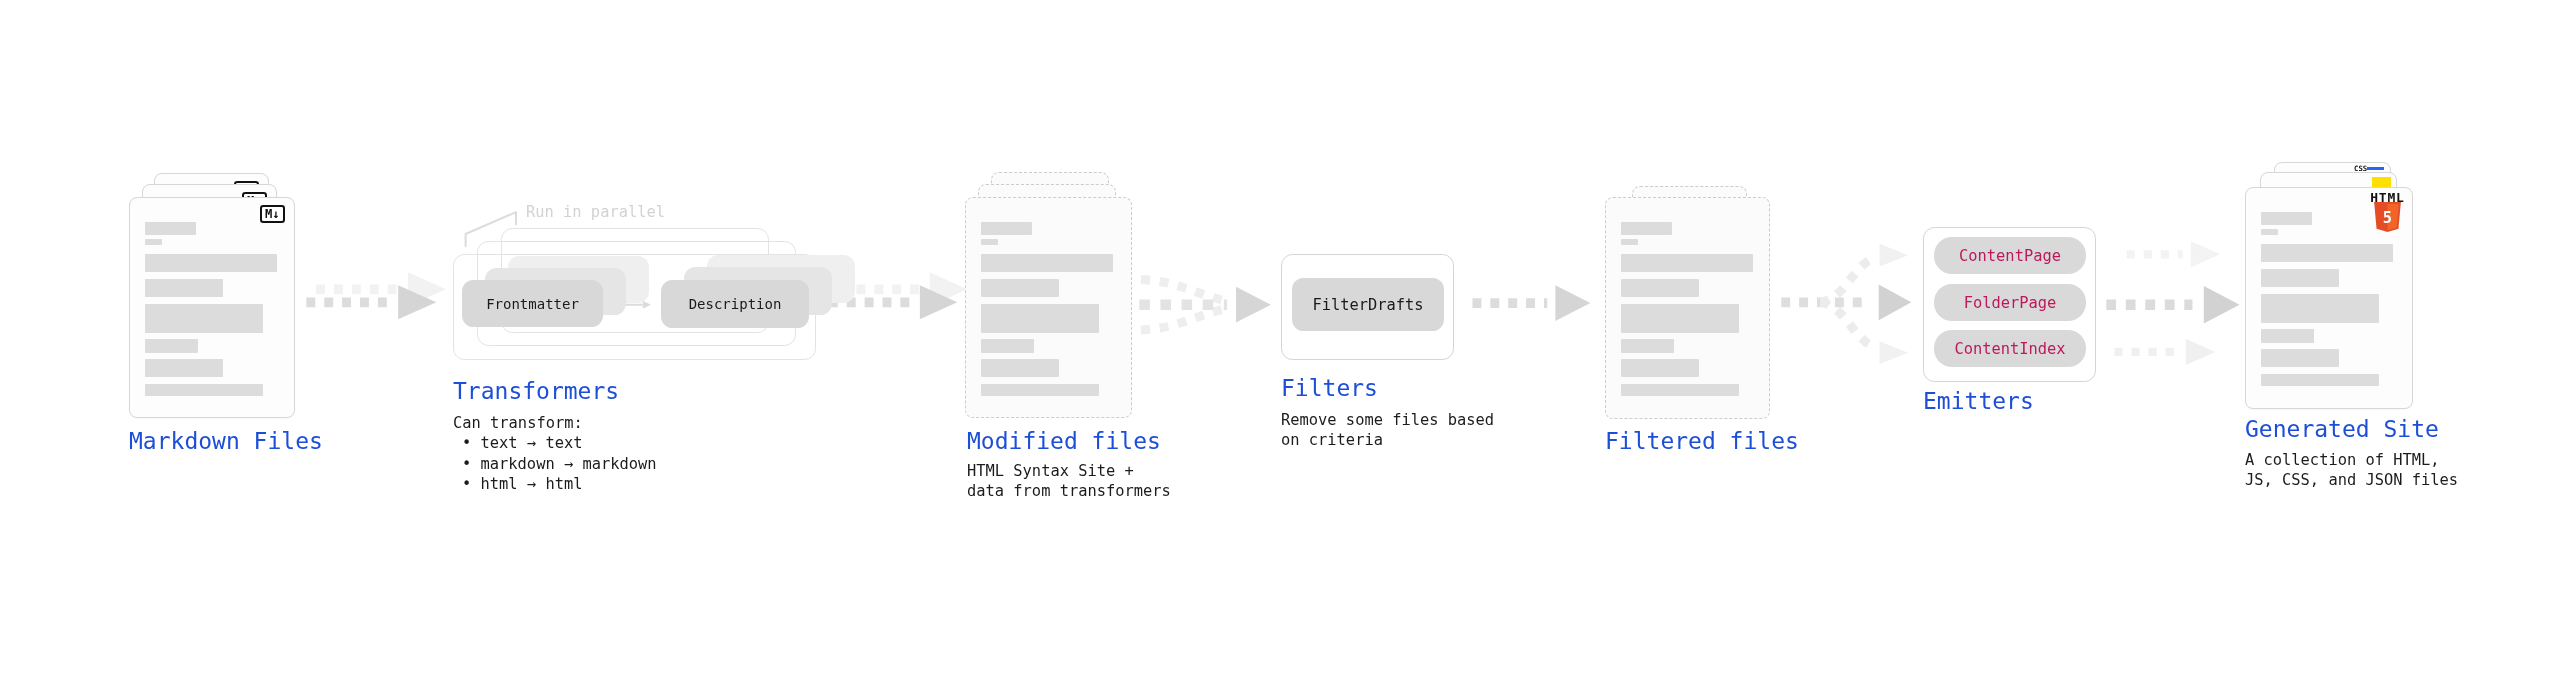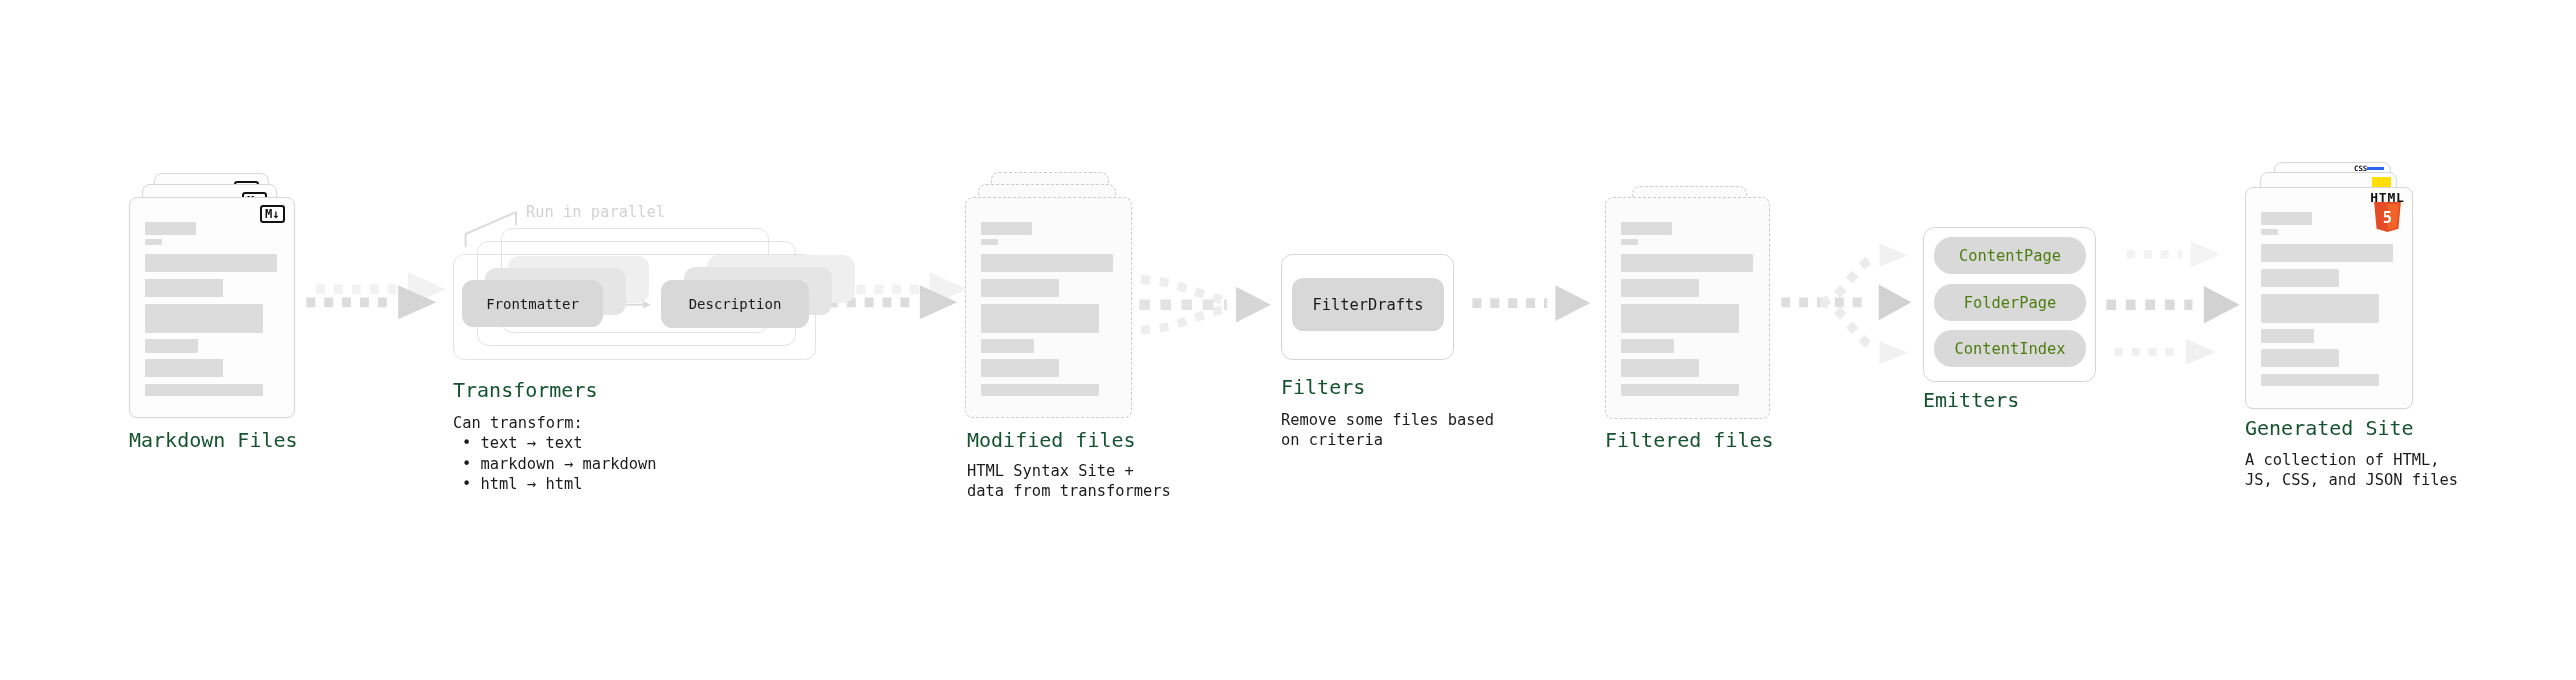--- a/index.html
+++ b/index.html
@@ -19,26 +19,26 @@
             border-radius:3.3px;font-size:12.2px;font-weight:bold;line-height:14px;padding:0 3.3px;color:#111;}
 
   
   .obox{position:absolute;border:1.6px solid #e3e3e3;border-radius:11.4px;box-sizing:border-box;z-index:1;background:transparent;}
   .obox.solid-border{border-color:#d5d5d5;}
   .pill{position:absolute;background:#d8d8d8;border-radius:11.4px;display:flex;align-items:center;
         justify-content:center;font-size:14px;color:#1a1a1a;z-index:2;box-sizing:border-box;}
   .pill.ghost1{background:#e5e5e5;z-index:1;}
   .pill.ghost2{background:#efefef;z-index:1;}
   .epill{position:absolute;background:#d9d9d9;border-radius:18px;display:flex;align-items:center;
-         justify-content:center;font-size:15.4px;color:#4d7c0f;z-index:2;}
+         justify-content:center;font-size:15.4px;color:#be185d;z-index:2;}
 
   .annotation{position:absolute;font-size:15.4px;color:#d2d2d2;z-index:1;white-space:nowrap;}
 
   
-  .title{position:absolute;font-size:20px;color:#14532d;z-index:2;white-space:nowrap;}
+  .title{position:absolute;font-size:23px;color:#1d4ed8;z-index:2;white-space:nowrap;}
   .body{position:absolute;font-size:15.4px;line-height:20.3px;color:#1c1c1c;z-index:2;white-space:nowrap;}
 
   
   .css-badge{position:absolute;top:1.6px;right:6.5px;display:flex;flex-direction:row;align-items:center;z-index:1;}
   .css-badge .t{font-size:7.3px;font-weight:bold;color:#111;line-height:7.3px;}
   .css-badge .u{width:16.3px;height:3.3px;margin-top:0.8px;background:#2965f1;}
   .js-badge{position:absolute;top:4.1px;right:4.9px;width:18.7px;height:10.6px;background:#ffdf00;z-index:1;}
   .html5-logo{position:absolute;top:4.9px;right:7.3px;display:flex;flex-direction:column;align-items:center;z-index:1;}
   .html5-logo .t{font-size:13px;font-weight:bold;letter-spacing:0.8px;color:#111;line-height:9px;}
 </style>

